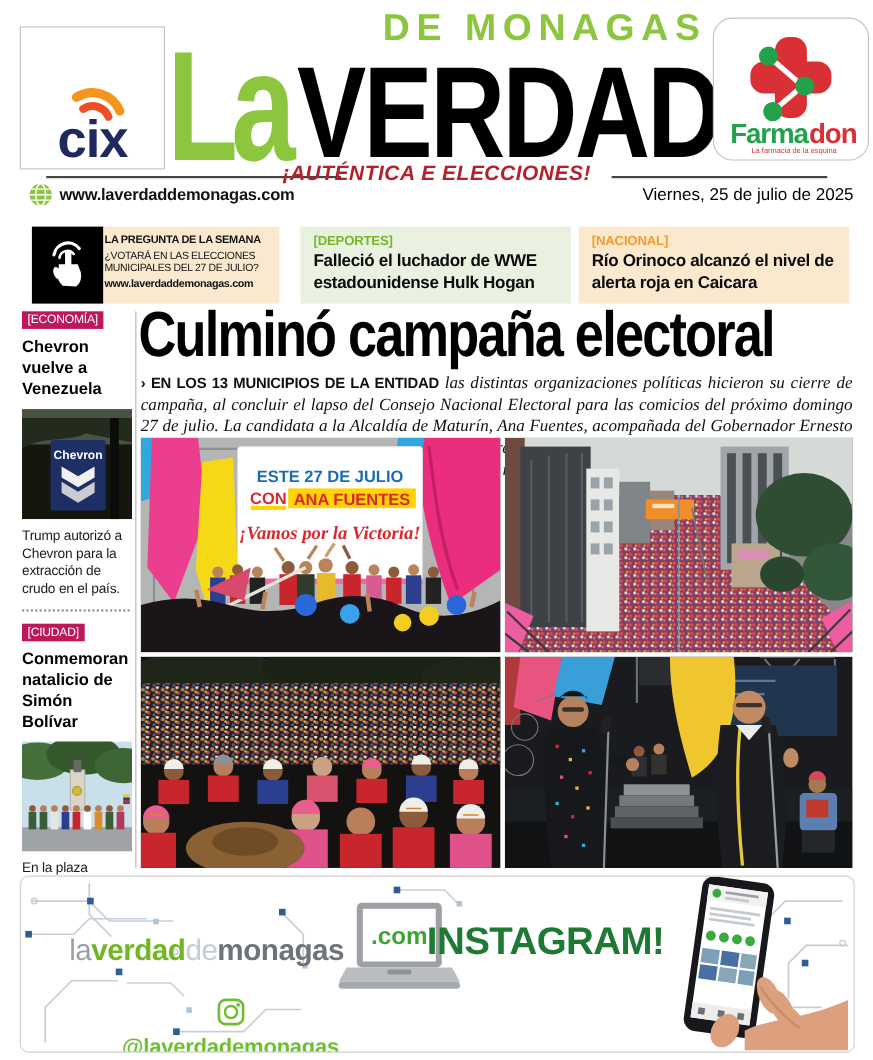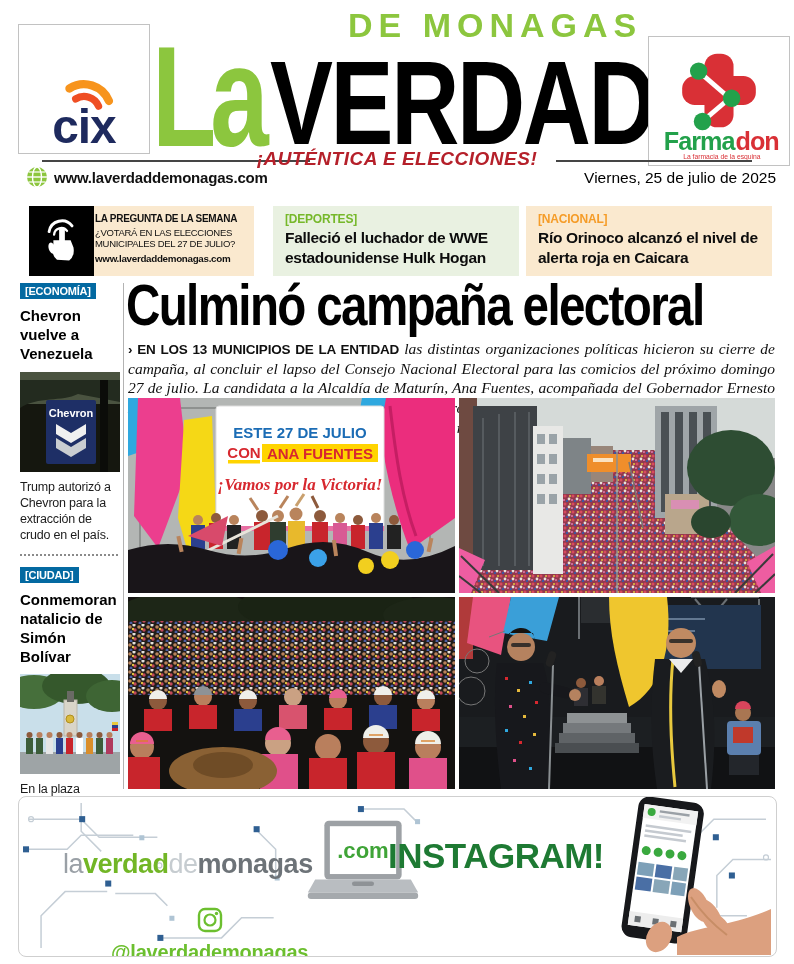--- a/index.html
+++ b/index.html
@@ -4,21 +4,21 @@
 <style>
   html,body{margin:0;padding:0;}
   body{width:794px;height:964px;position:relative;background:#fff;color:#111;
        font-family:"Liberation Sans",sans-serif;overflow:hidden;}
   .ab{position:absolute;}
   svg{display:block;font-family:"Liberation Sans",sans-serif;}
 
   
   .logo-box{border:1px solid #c2c2c2;background:#fff;display:flex;align-items:flex-end;justify-content:center;}
   #cix-box{left:18px;top:24px;width:130px;height:128px;}
-  #farmadon-box{left:648px;top:36px;width:140px;height:128px;}
+  #farmadon-box{left:648px;top:16px;width:140px;height:128px;border-radius:18px;}
   #masthead{left:152px;top:4px;width:500px;height:150px;}
   .mh-la{position:absolute;left:0;bottom:-14px;font-size:142px;font-weight:bold;line-height:1;
          color:#8CC63E;letter-spacing:-8px;transform:scaleX(.74);transform-origin:left bottom;}
   .mh-verdad{position:absolute;left:118px;bottom:-8px;font-size:118px;font-weight:bold;line-height:1;
          color:#000;letter-spacing:-3px;transform:scaleX(.8);transform-origin:left bottom;white-space:nowrap;}
   .mh-dm{position:absolute;left:196px;top:2px;font-size:34px;font-weight:bold;color:#8CC63E;
          letter-spacing:6px;white-space:nowrap;}
   .tagline{left:0;right:0;top:148px;text-align:center;font-size:19px;font-weight:bold;font-style:italic;
            color:#B5202A;letter-spacing:.5px;}
   .tl-line{top:160px;height:2px;background:#454545;}
@@ -34,21 +34,21 @@
   #t-p1 .tq{font-size:9.5px;letter-spacing:-.3px;line-height:1.2;margin-top:2px;}
   #t-p1 .tw{font-size:9.8px;font-weight:bold;letter-spacing:-.3px;margin-top:3px;}
   #t-p2{left:273px;width:246px;background:#E9F1E1;padding:6px 12px 0;}
   #t-p3{left:526px;width:246px;background:#FAE9CF;padding:6px 12px 0;}
   .t-label{font-size:12px;font-weight:bold;letter-spacing:-.2px;}
   .t-label.g{color:#76B82A;} .t-label.o{color:#F59C28;}
   .t-text{font-size:15.5px;font-weight:bold;line-height:1.28;color:#0c0c0c;letter-spacing:-.3px;margin-top:2px;}
 
   
   #sidebar{left:20px;top:281px;width:100px;}
-  .sb-tag{display:inline-block;background:#0369a1;color:#fff;font-weight:bold;font-size:11px;
+  .sb-tag{display:inline-block;background:#be185d;color:#fff;font-weight:normal;font-size:11px;
           padding:2px 5px;letter-spacing:-.2px;}
   .sb-title{font-size:15px;font-weight:bold;line-height:1.28;margin:7px 0 8px;color:#000;}
   .sb-photo{width:100px;height:100px;margin-bottom:7px;}
   .sb-cap{font-size:12.5px;line-height:1.3;color:#1c1c1c;letter-spacing:-.2px;}
   .sb-dots{border:none;border-top:2px dotted #8a8a8a;margin:10px 0 9px;width:98px;}
   #vline{left:123px;top:283px;width:1px;height:506px;background:#b3b3b3;}
 
   
   #headline{left:126px;top:276px;white-space:nowrap;font-size:58px;font-weight:bold;line-height:1;
             letter-spacing:-2px;transform:scaleX(.82);transform-origin:left top;color:#000;}

